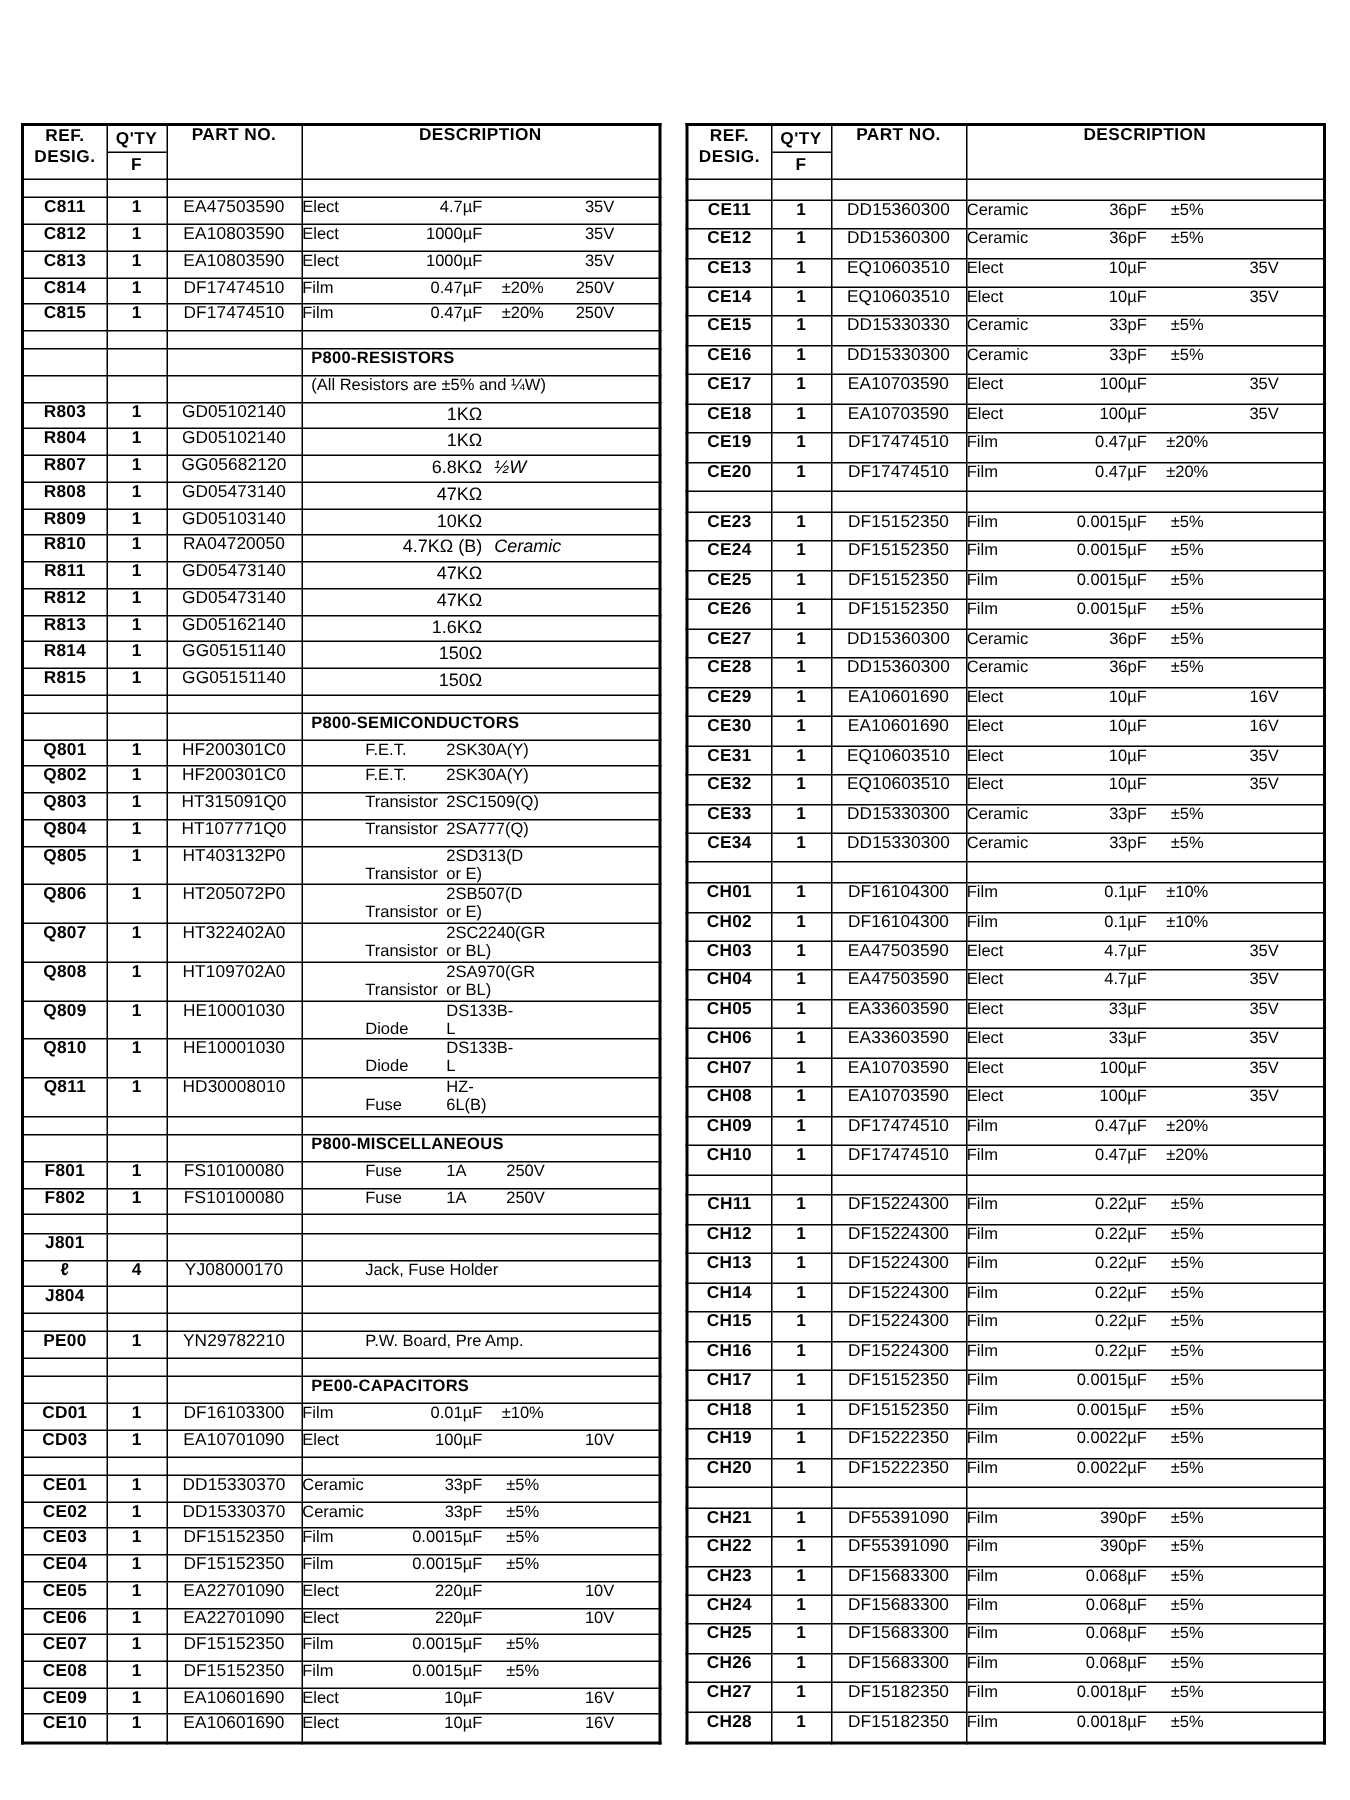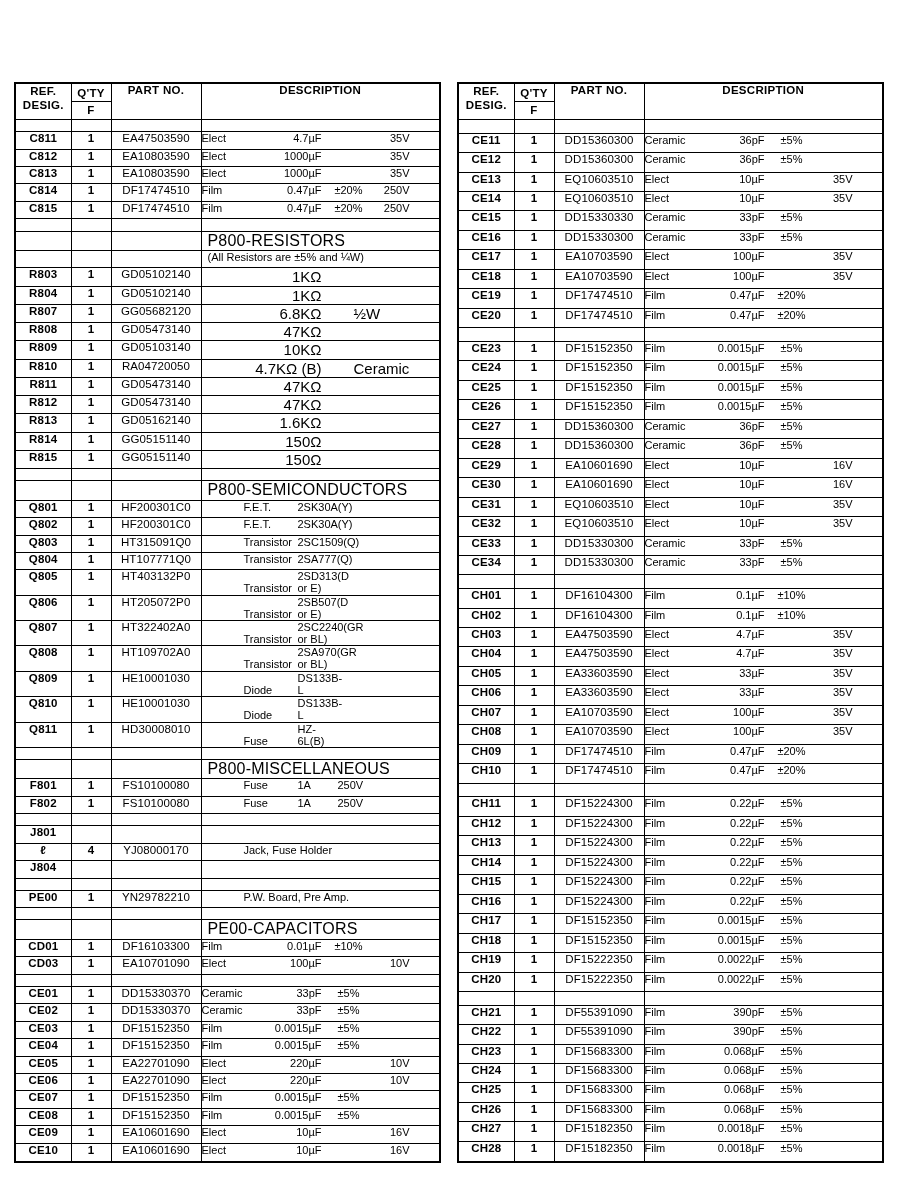--- a/index.html
+++ b/index.html
@@ -98,40 +98,40 @@
     display: flex;
     align-items: baseline;
     font-size: 11px;
   }
   .d-type  { width: 54px; flex: 0 0 54px; text-align: left; }
   .d-val   { width: 66px; flex: 0 0 66px; text-align: right; }
   .d-tol   { width: 42px; flex: 0 0 42px; text-align: center; padding-left: 6px;}
   .d-volt  { width: 40px; flex: 0 0 40px; text-align: right; }
 
   .section-head {
-    font-weight: normal;
-    font-size: 16px;
+    font-weight: bold;
+    font-size: 11px;
     letter-spacing: 0.2px;
     padding-left: 6px;
   }
   .section-sub {
     font-weight: normal;
     font-size: 11px;
     padding-left: 6px;
   }
   .desc-free {
     font-size: 11px;
     padding-left: 6px;
     margin-left: 36px;
   }
   .f-name { display: inline-block; width: 54px; }
   .f-a    { display: inline-block; width: 40px; }
-  .ohm-line { display: flex; font-size: 15px; }
+  .ohm-line { display: flex; font-size: 12px; }
   .o-val { width: 120px; flex: 0 0 120px; text-align: right; }
-  .o-extra { padding-left: 32px; }
+  .o-extra { padding-left: 8px; font-style: italic; }
 
   .page-number {
     position: absolute;
     left: 0;
     top: 1148px;
     width: 900px;
     text-align: center;
     font-size: 12px;
     font-weight: bold;
   }

